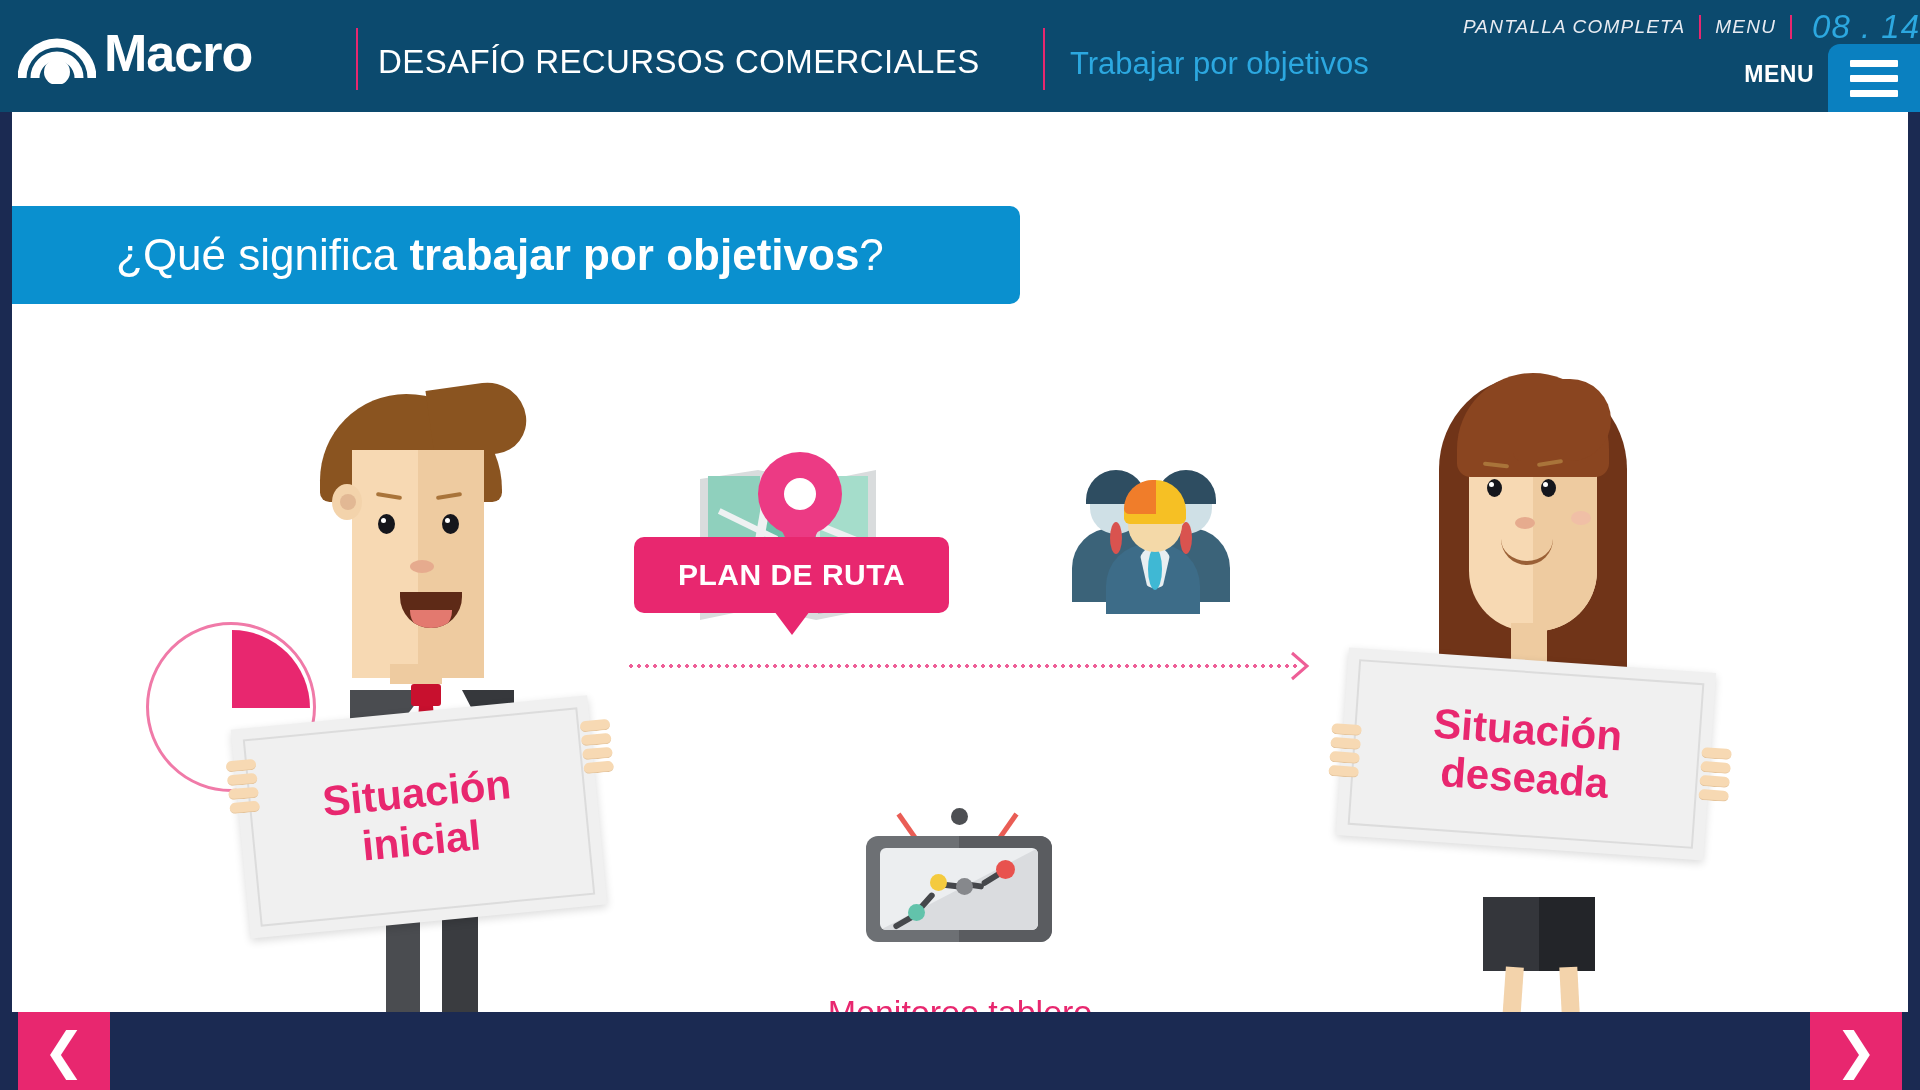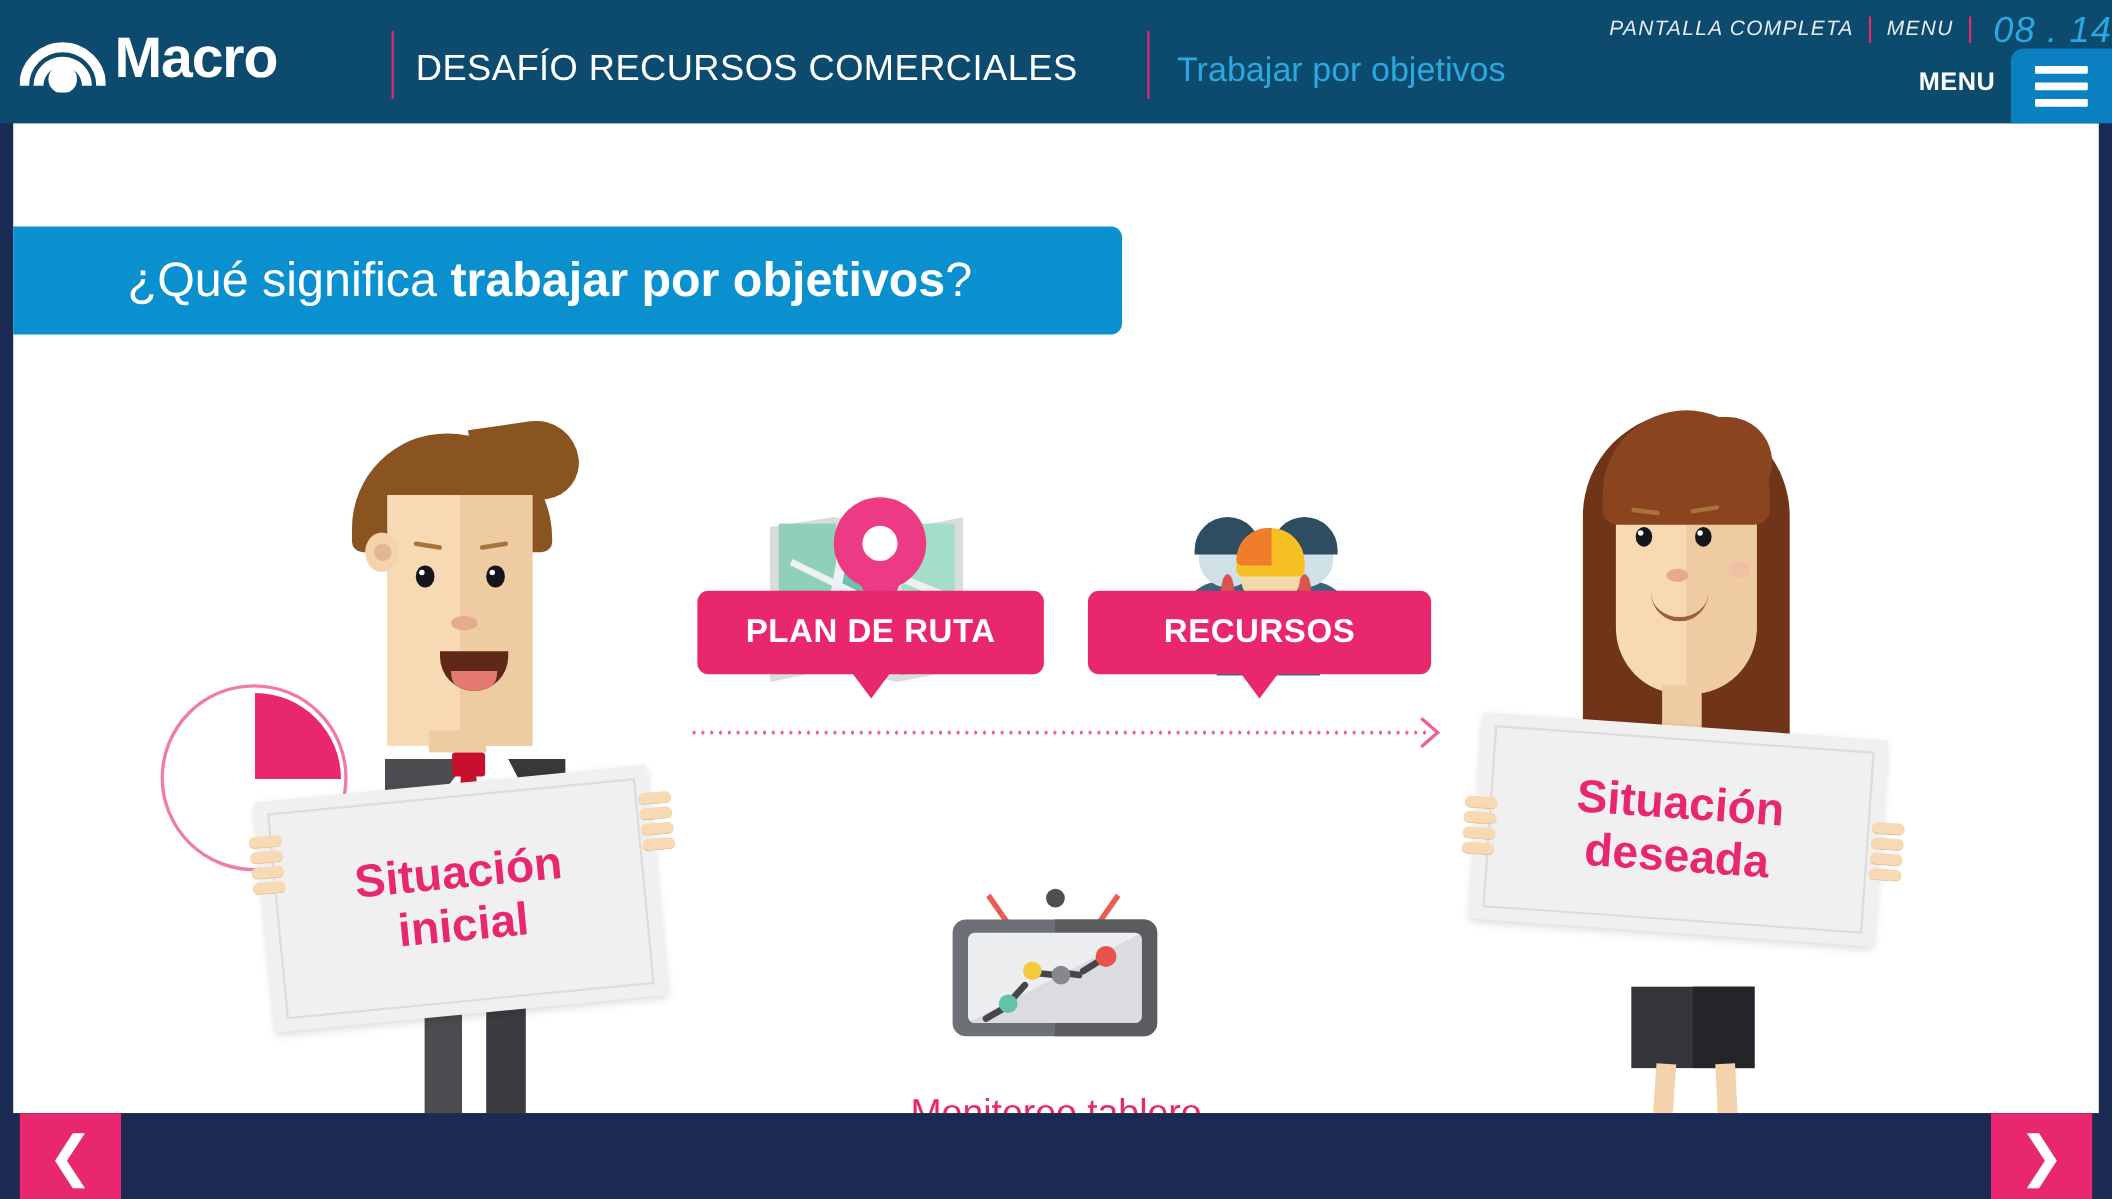--- a/index.html
+++ b/index.html
@@ -463,24 +463,20 @@
       <div class="p-head" id="p-tie-front"></div>
       <div class="p-head" id="ph-front"></div>
       <div class="p-head" id="phair-front"></div>
       <div class="p-head" id="phair-front2"></div>
     </div>
 
     <div class="cta-btn" id="btn-plan">
       <span class="txt">PLAN DE RUTA</span>
       <span class="tail"></span>
     </div>
-    <div class="cta-btn" id="btn-recursos">
-      <span class="txt">RECURSOS</span>
-      <span class="tail"></span>
-    </div>
 
     <div id="flow-line"></div>
     <div id="flow-arrow">
       <svg width="20" height="30" viewBox="0 0 20 30">
         <path d="M2 2 L17 15 L2 28" fill="none" stroke="#ee5e97" stroke-width="3"></path>
       </svg>
     </div>
 
     <div id="board-icon">
       <div id="board-rope-l"></div>

